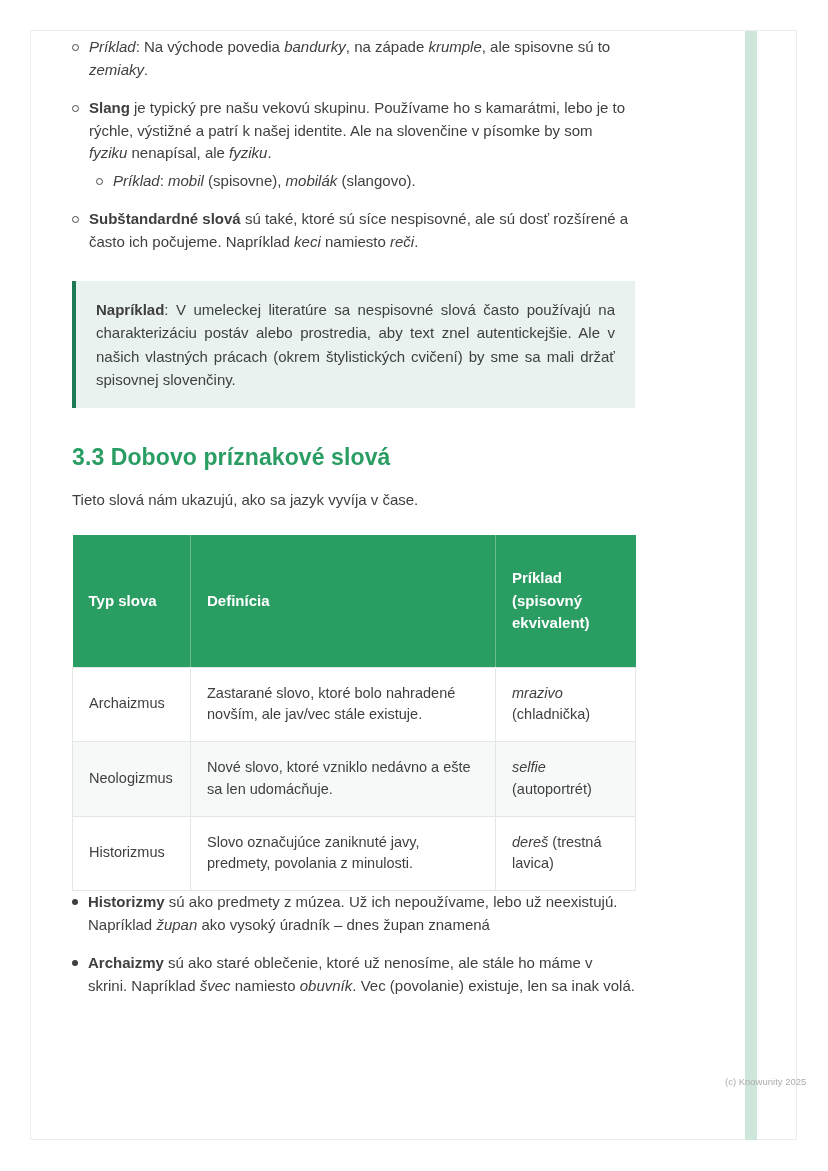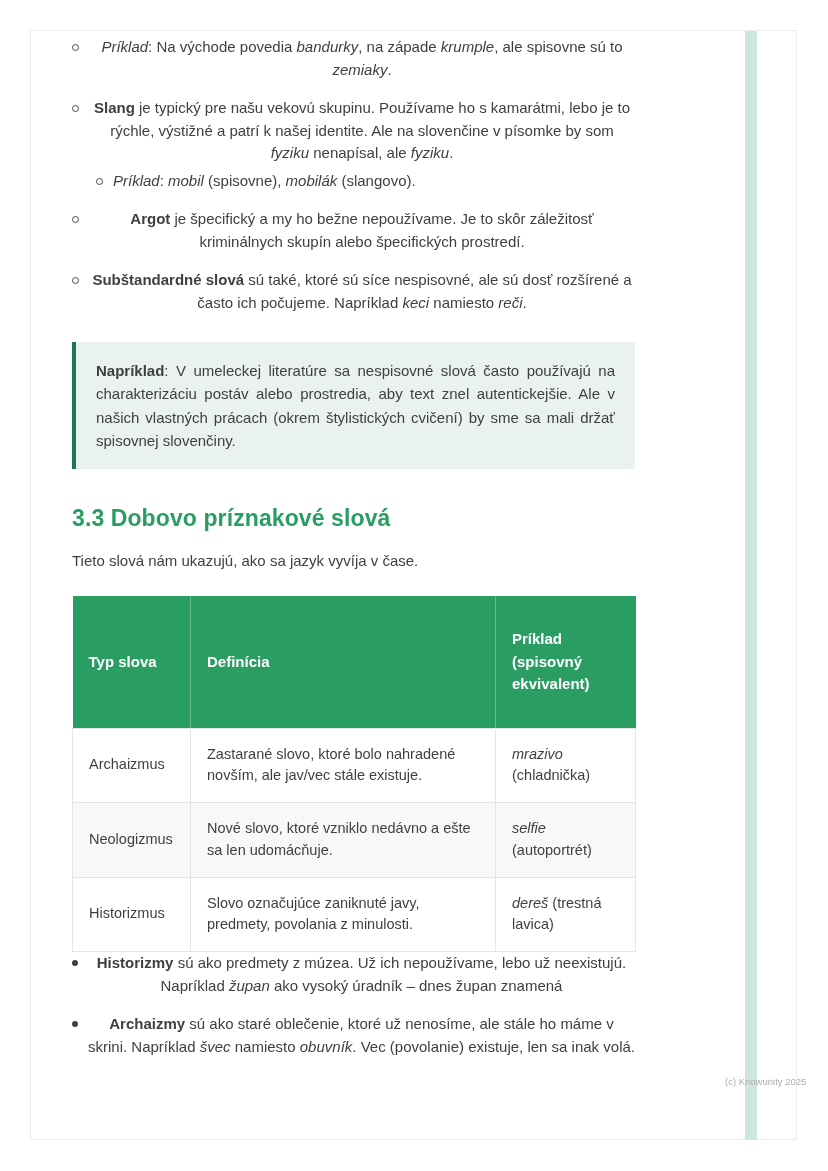--- a/index.html
+++ b/index.html
@@ -19,21 +19,21 @@
     position:absolute; top:31px; right:71px; width:12px; height:1109px;
     background:var(--stripe,#cfe6da);
   }
   .content {
     position:absolute; left:72px; top:36px; width:563px;
     font-size:15px; line-height:1.5;
   }
 
   
   ul.blist { list-style:none; margin:0; padding:0; }
-  ul.blist > li { display:flex; margin:0 0 16px 0;text-align:center; }
+  ul.blist > li { display:flex; margin:0 0 16px 0; }
   .marker { flex:0 0 auto; border-radius:50%; margin:8px 10px 0 0; }
   .marker.hollow { width:5px; height:5px; border:1.5px solid #4a4a4a; background:transparent; }
   .marker.disc { width:6px; height:6px; background:#3f3f3f; }
   .indent3 { padding-left:44px; }
   .indent2 { padding-left:16px; }
   .indent1 { padding-left:8px; }
   ul.nested { list-style:none; margin:5px 0 0 0; padding-left:7px; }
   ul.nested > li { display:flex; margin:0; }
   .lvl2-group { margin-top:10px; }
 
@@ -103,24 +103,20 @@
         <ul class="nested">
           <li>
             <span class="marker hollow"></span>
             <span><span class="i">Príklad</span><span>: </span><span class="i">mobil</span><span> (spisovne), </span><span class="i">mobilák</span><span> (slangovo).</span></span>
           </li>
         </ul>
       </span>
     </li>
     <li>
       <span class="marker hollow"></span>
-      <span><span class="b">Argot</span><span> je špecifický a my ho bežne nepoužívame. Je to skôr záležitosť kriminálnych skupín alebo špecifických prostredí.</span></span>
-    </li>
-    <li>
-      <span class="marker hollow"></span>
       <span><span class="b">Subštandardné slová</span><span> sú také, ktoré sú síce nespisovné, ale sú dosť rozšírené a často ich počujeme. Napríklad </span><span class="i">keci</span><span> namiesto </span><span class="i">reči</span><span>.</span></span>
     </li>
   </ul>
 
   <div class="callout">
     <p><span class="b">Napríklad</span><span>: V umeleckej literatúre sa nespisovné slová často používajú na charakterizáciu postáv alebo prostredia, aby text znel autentickejšie. Ale v našich vlastných prácach (okrem štylistických cvičení) by sme sa mali držať spisovnej slovenčiny.</span></p>
   </div>
 
   <h2 class="section-heading">3.3 Dobovo príznakové slová</h2>
 

